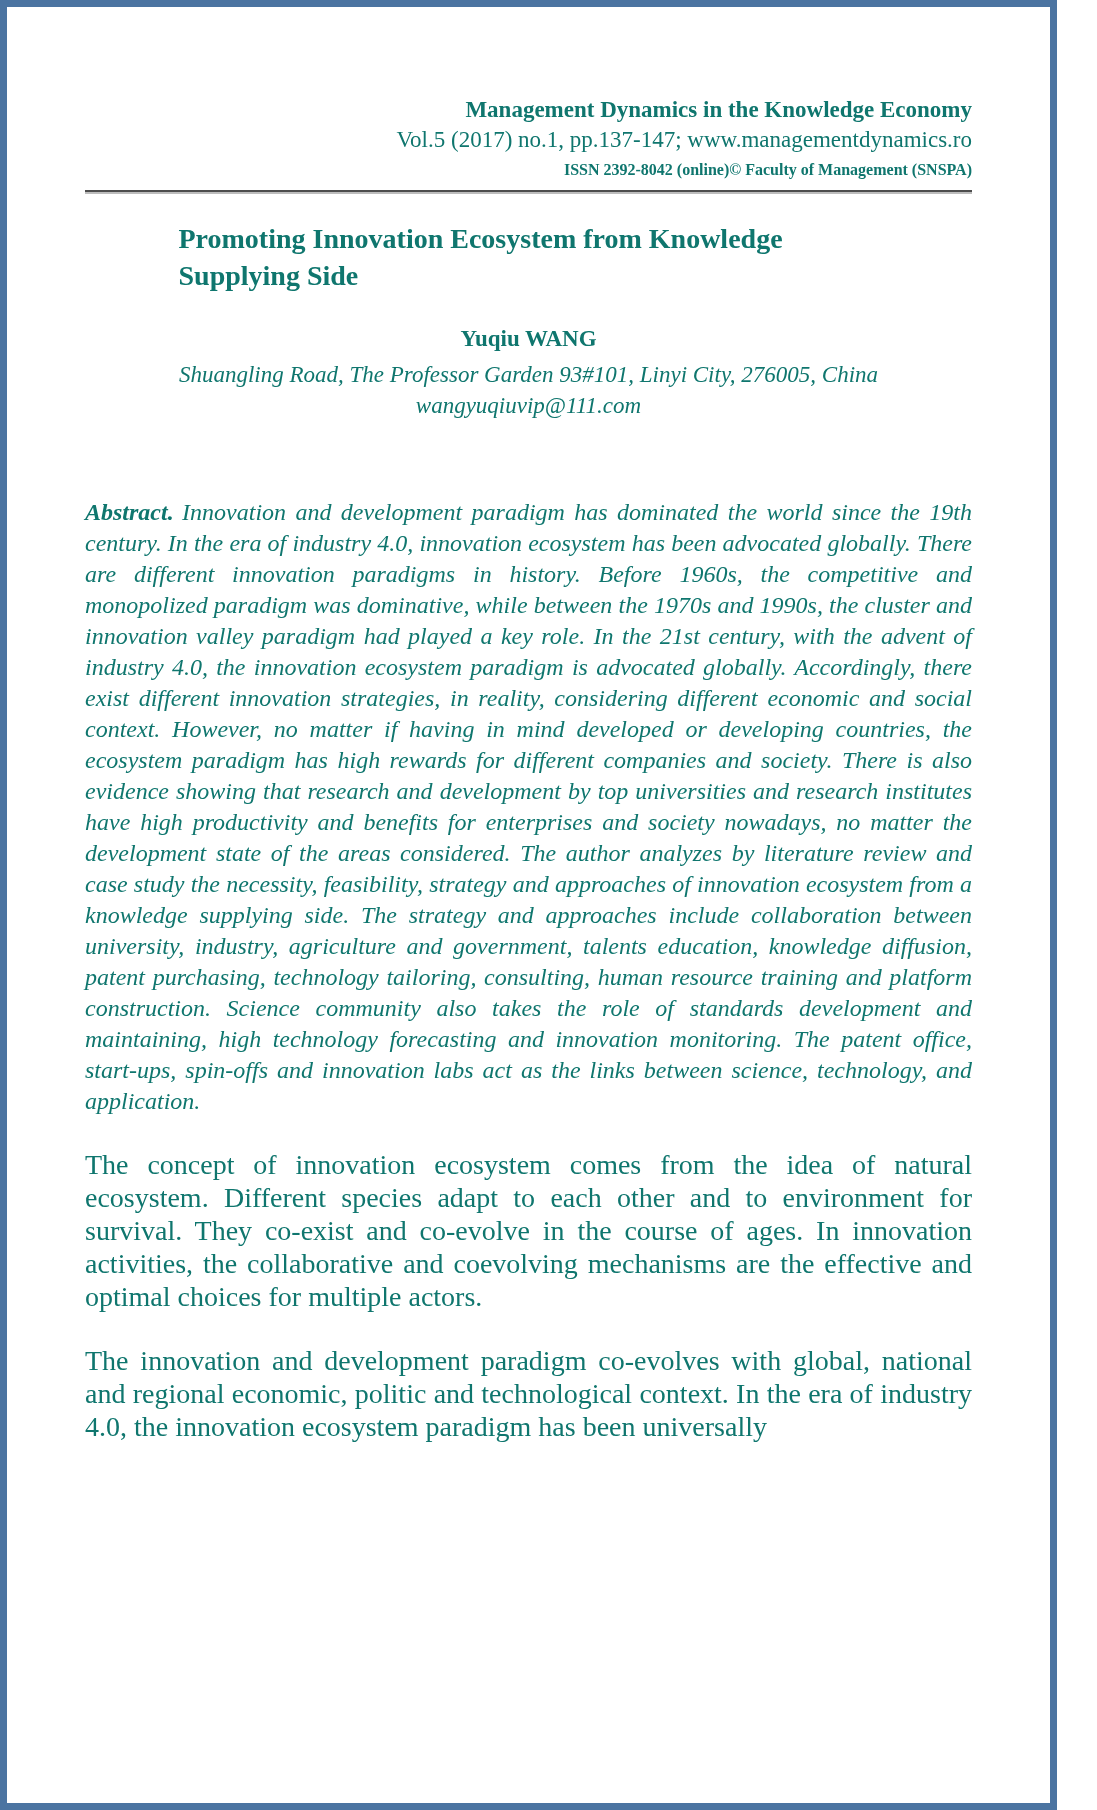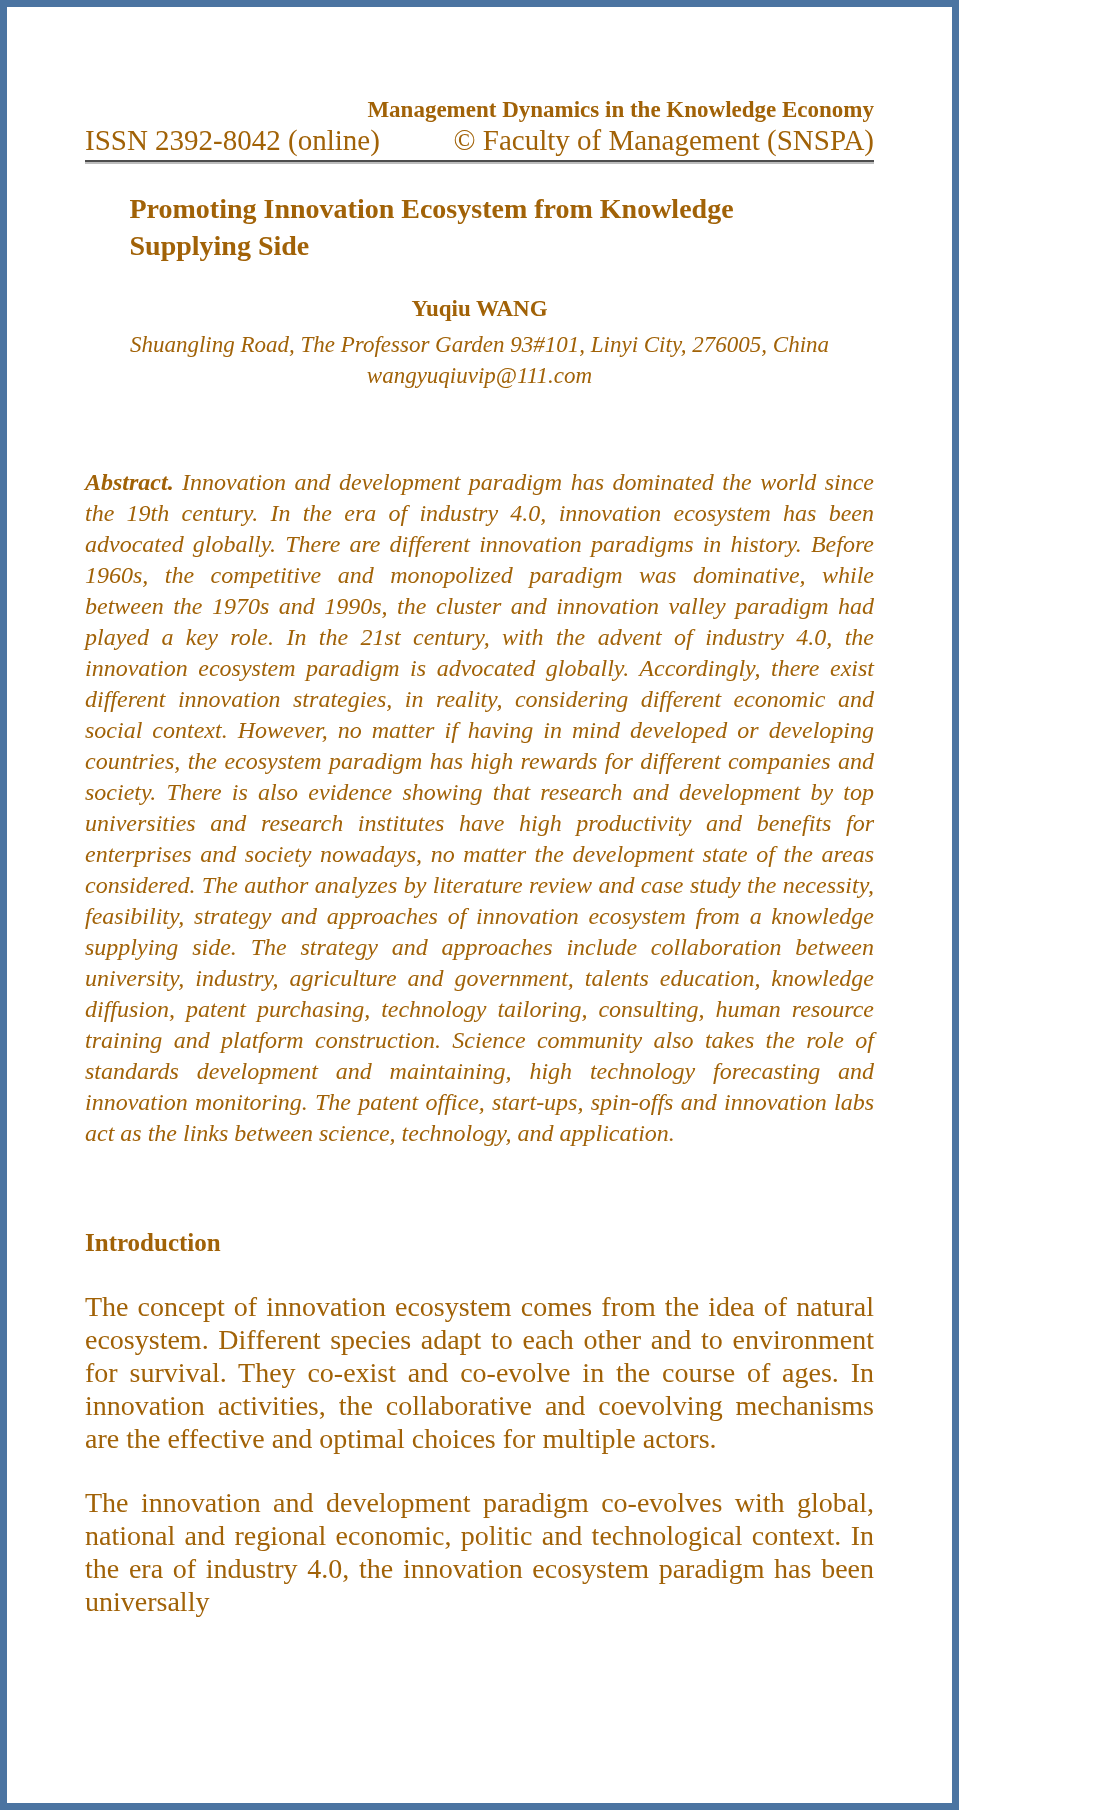--- a/index.html
+++ b/index.html
@@ -2,27 +2,27 @@
 <html><head>
 <meta charset="utf-8">
 <style>
   html, body {
     margin: 0;
     padding: 0;
     background: #ffffff;
   }
   .page {
     position: relative;
-    width: 959px;
+    width: 1057px;
     height: 1810px;
     box-sizing: border-box;
     border: 7px solid #4b74a1;
     background: #ffffff;
     font-family: "Liberation Serif", "DejaVu Serif", serif;
-    color: #a16207;
+    color: #0f766e;
     overflow: hidden;
   }
   .content {
     padding: 0 78px;
   }
 
   
   .journal-header {
     margin-top: 88px;
   }
@@ -32,23 +32,24 @@
     font-size: 23px;
     line-height: 30px;
   }
   .volume-line {
     text-align: right;
     font-size: 23px;
     line-height: 30px;
   }
   .issn-row {
     display: flex;
-    justify-content: space-between;
-    font-size: 29px;
+    justify-content: flex-end;
+    font-size: 16px;
     line-height: 30px;
+    font-weight: bold;
   }
   .header-rule {
     margin-top: 5px;
     height: 2px;
     background: #4d4d4d;
     border-bottom: 2px solid #bdbdbd;
   }
 
   
   .title {
@@ -114,40 +115,40 @@
   }
 </style>
 </head>
 <body>
 
 <div class="page">
   <div class="content">
 
     <header class="journal-header">
       <div class="journal-name">Management Dynamics in the Knowledge Economy</div>
+      <div class="volume-line">Vol.5 (2017) no.1, pp.137-147; www.managementdynamics.ro</div>
       <div class="issn-row">
         <span class="issn">ISSN 2392-8042 (online)</span>
         <span class="copyright">© Faculty of Management (SNSPA)</span>
       </div>
       <div class="header-rule"></div>
     </header>
 
     <h1 class="title">Promoting Innovation Ecosystem from Knowledge Supplying Side</h1>
 
     <div class="author-block">
       <div class="author">Yuqiu WANG</div>
       <div class="address">Shuangling Road, The Professor Garden 93#101, Linyi City, 276005, China</div>
       <div class="email">wangyuqiuvip@111.com</div>
     </div>
 
     <p class="abstract">
       <span class="abstract-label">Abstract.</span><span>Innovation and development paradigm has dominated the world since the 19th century. In the era of industry 4.0, innovation ecosystem has been advocated globally. There are different innovation paradigms in history. Before 1960s, the competitive and monopolized paradigm was dominative, while between the 1970s and 1990s, the cluster and innovation valley paradigm had played a key role. In the 21st century, with the advent of industry 4.0, the innovation ecosystem paradigm is advocated globally. Accordingly, there exist different innovation strategies, in reality, considering different economic and social context. However, no matter if having in mind developed or developing countries, the ecosystem paradigm has high rewards for different companies and society. There is also evidence showing that research and development by top universities and research institutes have high productivity and benefits for enterprises and society nowadays, no matter the development state of the areas considered. The author analyzes by literature review and case study the necessity, feasibility, strategy and approaches of innovation ecosystem from a knowledge supplying side. The strategy and approaches include collaboration between university, industry, agriculture and government, talents education, knowledge diffusion, patent purchasing, technology tailoring, consulting, human resource training and platform construction. Science community also takes the role of standards development and maintaining, high technology forecasting and innovation monitoring. The patent office, start-ups, spin-offs and innovation labs act as the links between science, technology, and application.</span>
     </p>
 
 
-    <h2 class="section-heading">Introduction</h2>
 
     <p class="body-para">The concept of innovation ecosystem comes from the idea of natural ecosystem. Different species adapt to each other and to environment for survival. They co-exist and co-evolve in the course of ages. In innovation activities, the collaborative and coevolving mechanisms are the effective and optimal choices for multiple actors.</p>
 
     <p class="body-para">The innovation and development paradigm co-evolves with global, national and regional economic, politic and technological context. In the era of industry 4.0, the innovation ecosystem paradigm has been universally</p>
 
   </div>
 </div>
 
 </body></html>

